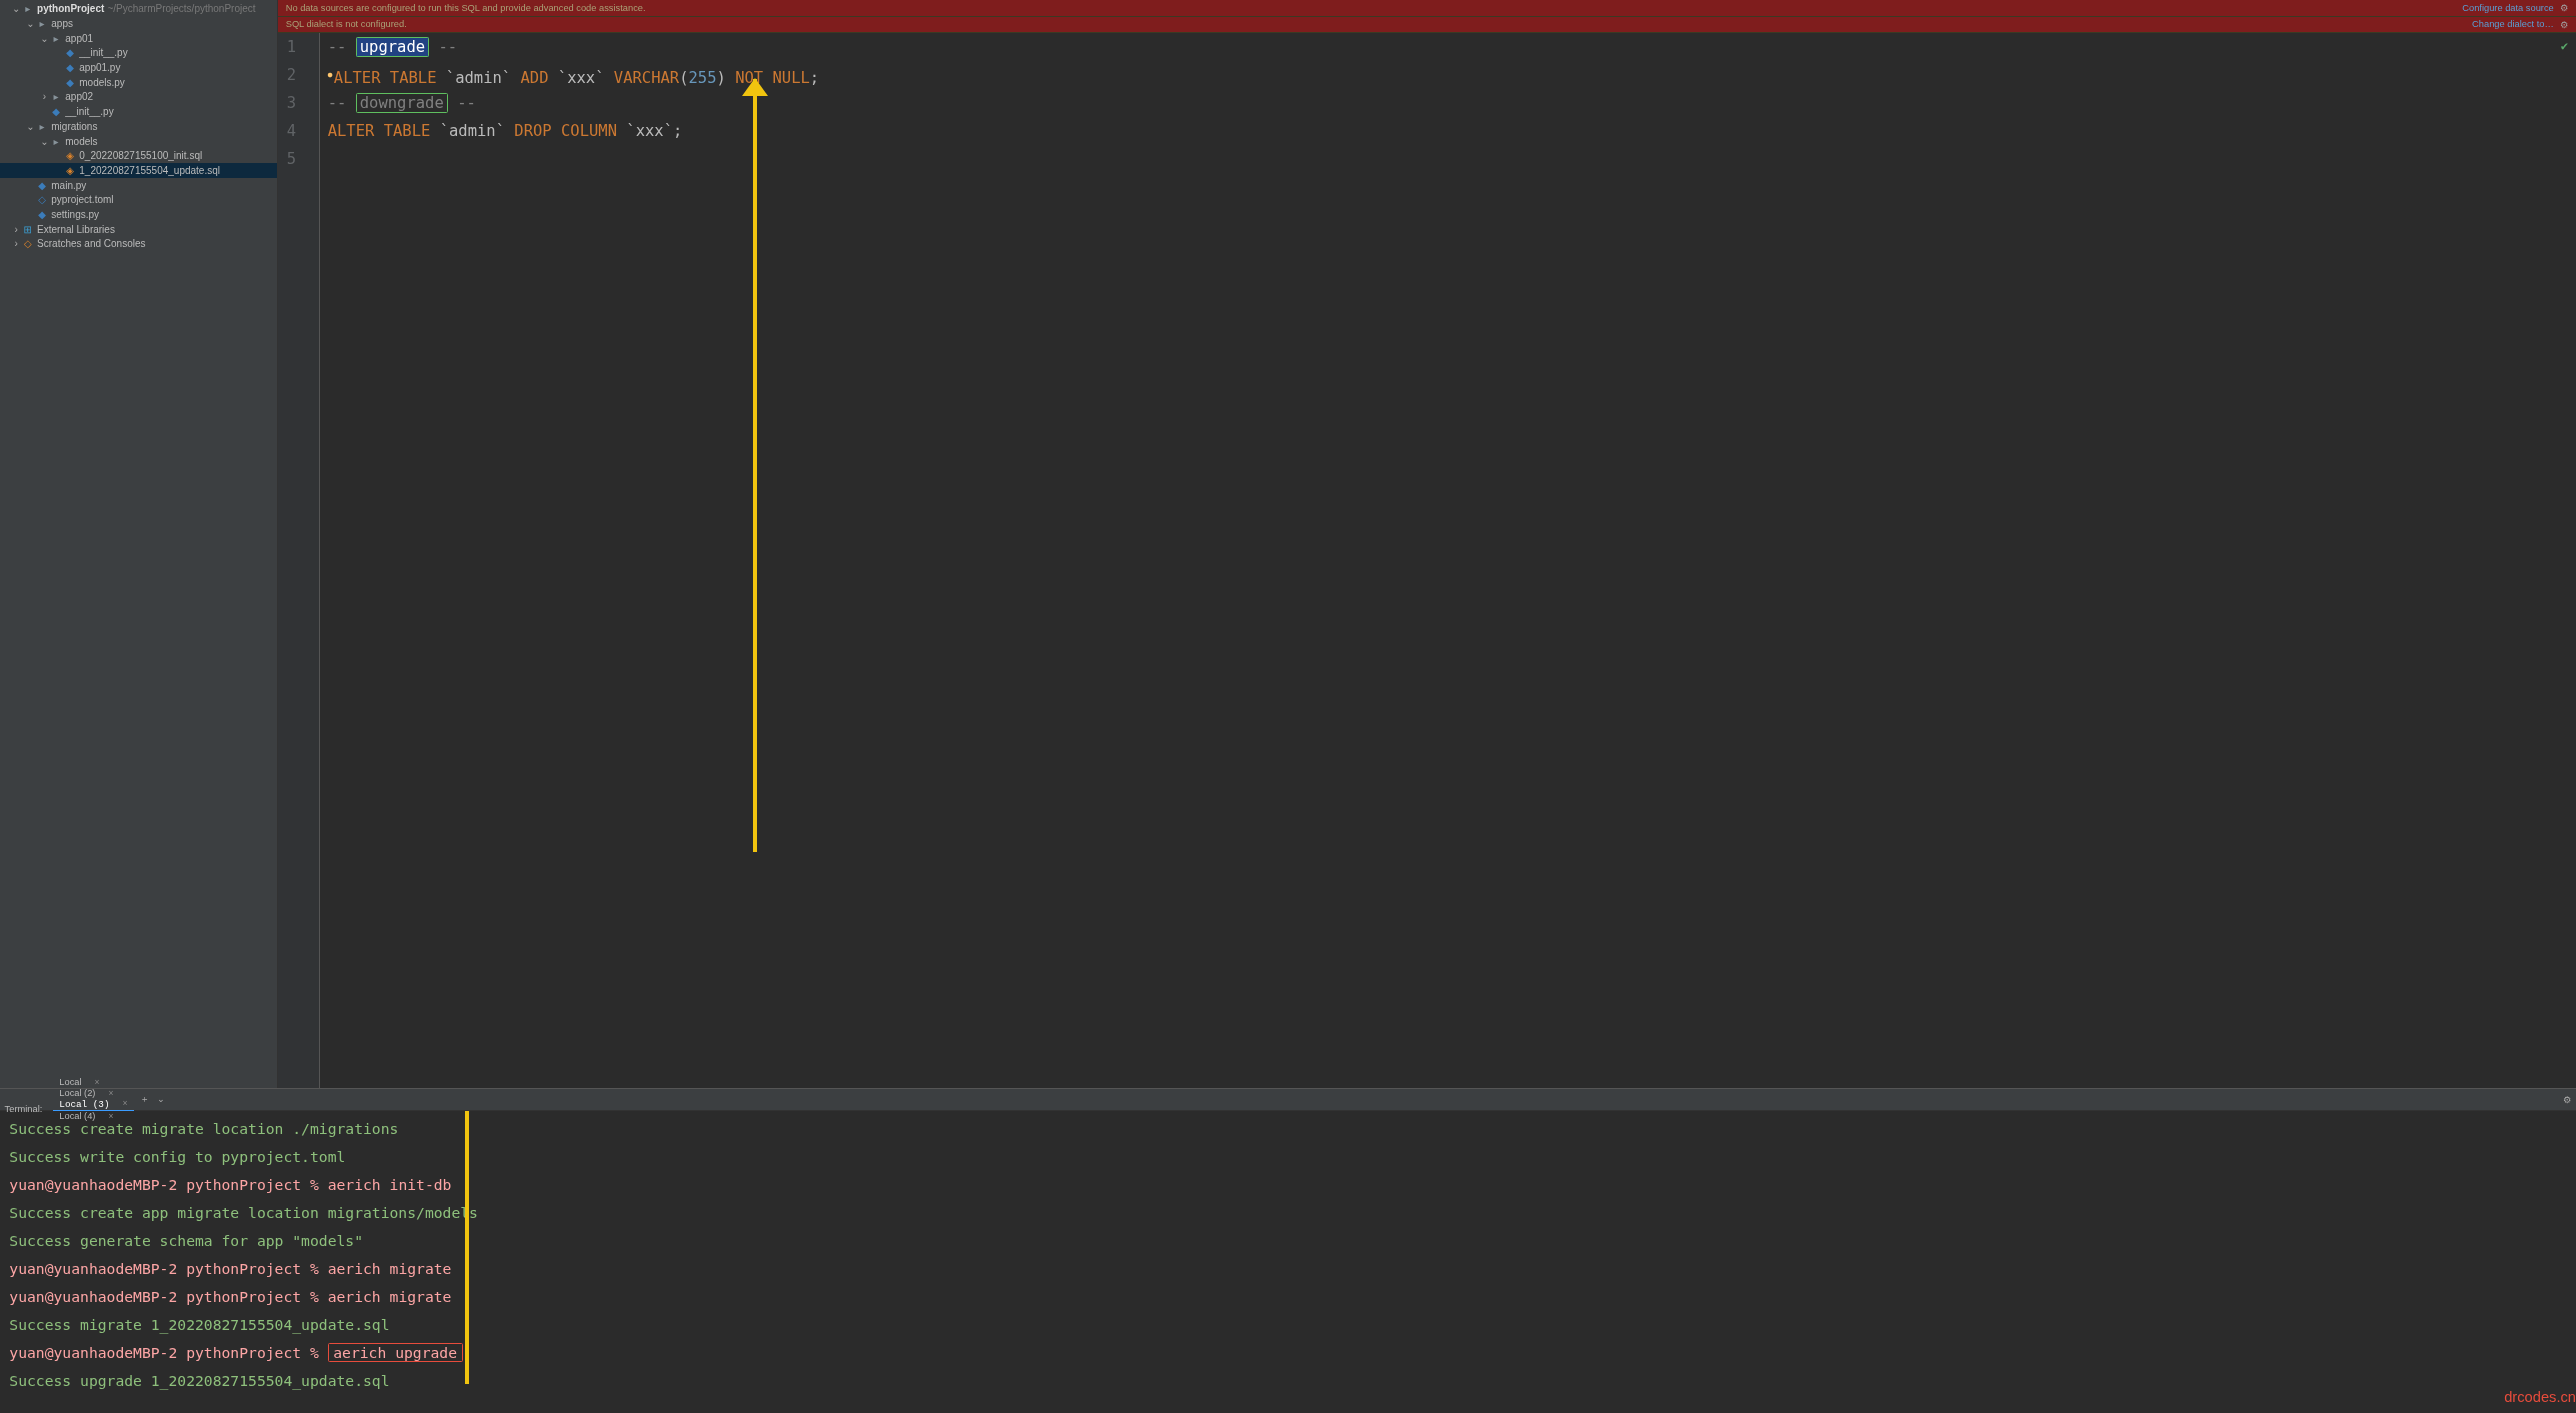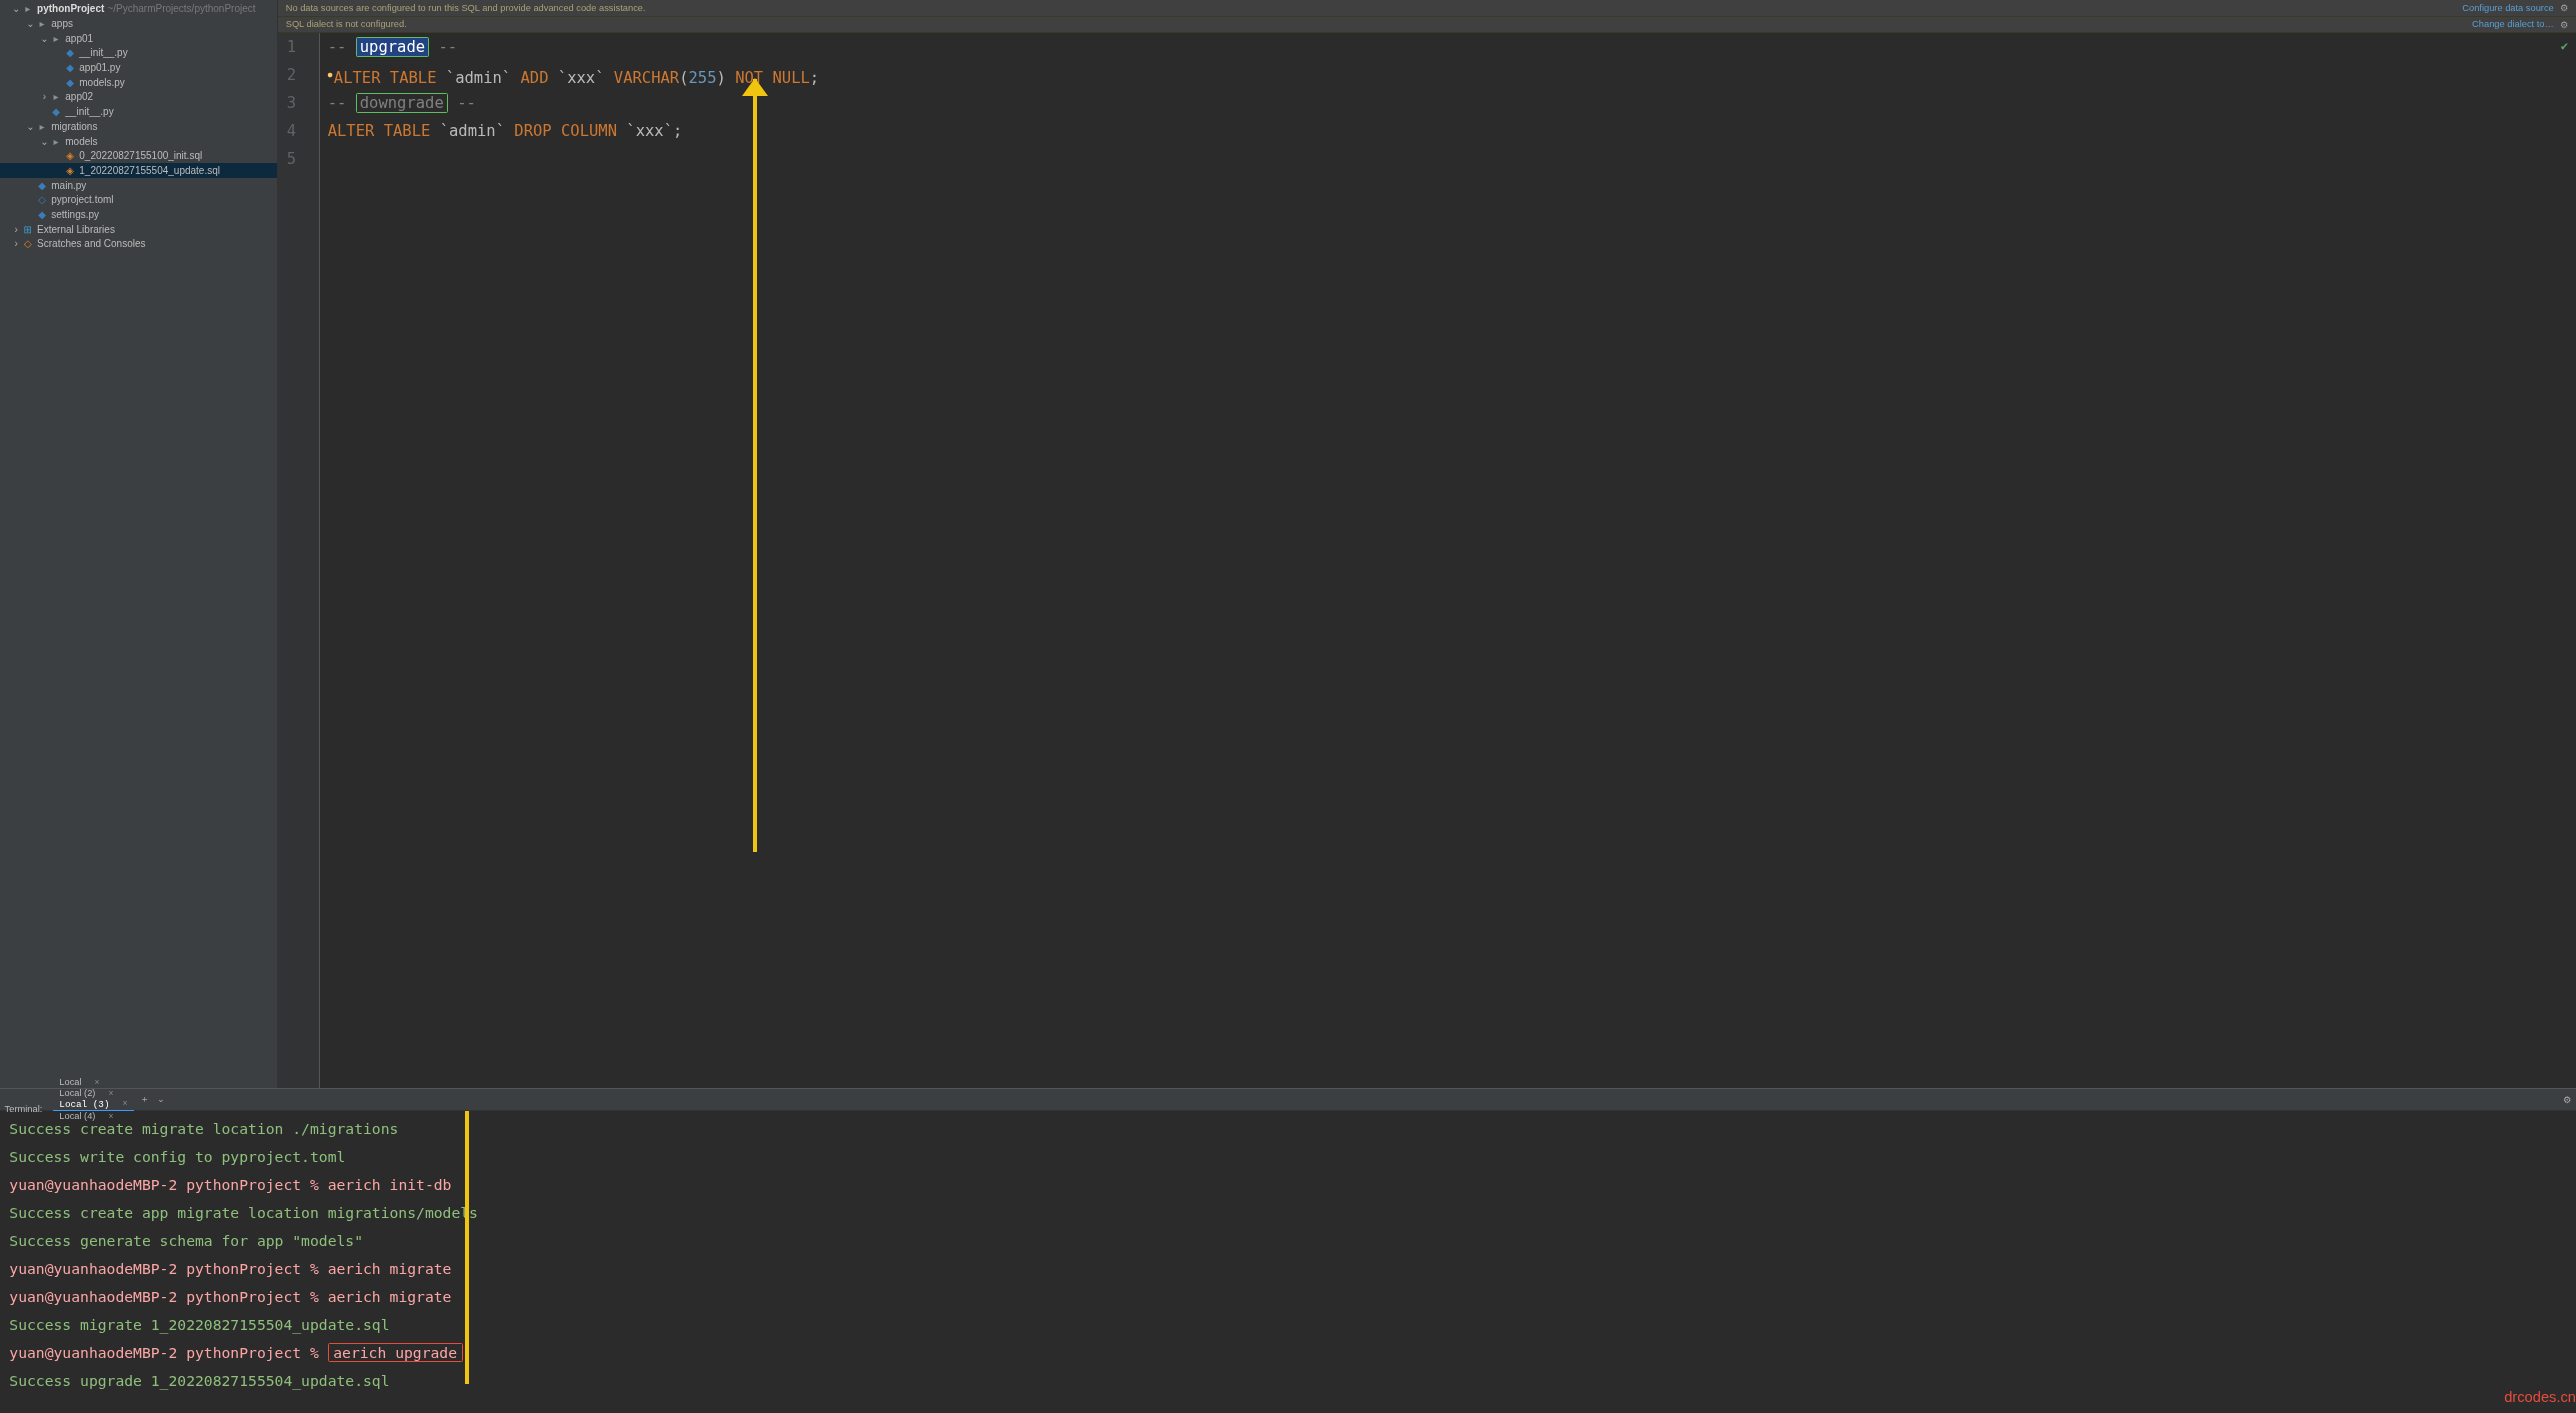--- a/index.html
+++ b/index.html
@@ -9,21 +9,21 @@
 .tree-row { display: flex; align-items: center; height: 14.7px; cursor: pointer; white-space: nowrap; padding-right: 6.2px; }
 .tree-row.selected { background: #0d293e; }
 .indent { display: inline-block; }
 .chevron { width: 10.8px; display: inline-flex; justify-content: center; color: #aaa; }
 .ficon { width: 12.4px; display: inline-flex; justify-content: center; margin-right: 3.1px; }
 .tree-label { color: #bbbbbb; }
 .tree-path { color: #787878; margin-left: 3.1px; }
 .bold { font-weight: 600; color: #ddd; }
 
 .editor-area { flex: 1; display: flex; flex-direction: column; background: #2b2b2b; min-width: 0; }
-.banner { background: #404040; border-bottom: 0.8px solid #3a3923; display: flex; align-items: center; padding: 2.3px 7.7px; font-size: 9.3px; color: #a9a177; }
+.banner { background: #7f1d1d; border-bottom: 0.8px solid #3a3923; display: flex; align-items: center; padding: 2.3px 7.7px; font-size: 9.3px; color: #a9a177; }
 .banner-link { color: #5a9fd4; cursor: pointer; margin-left: auto; }
 .gear { color: #9f9f9f; margin-left: 6.2px; cursor: pointer; }
 .code-area { flex: 1; display: flex; font-family: 'Consolas', 'Menlo', monospace; font-size: 15.5px; position: relative; }
 .gutter { width: 42px; text-align: right; padding-right: 23px; color: #606366; user-select: none; background: #313335; border-right: 0.8px solid #555; }
 .gutter div { height: 28px; line-height: 28px; }
 .code { flex: 1; padding-left: 7.7px; position: relative; }
 .code-line { height: 28px; line-height: 28px; white-space: pre; }
 .c-comment { color: #808080; }
 .c-keyword { color: #cc7832; }
 .c-number { color: #6897bb; }

